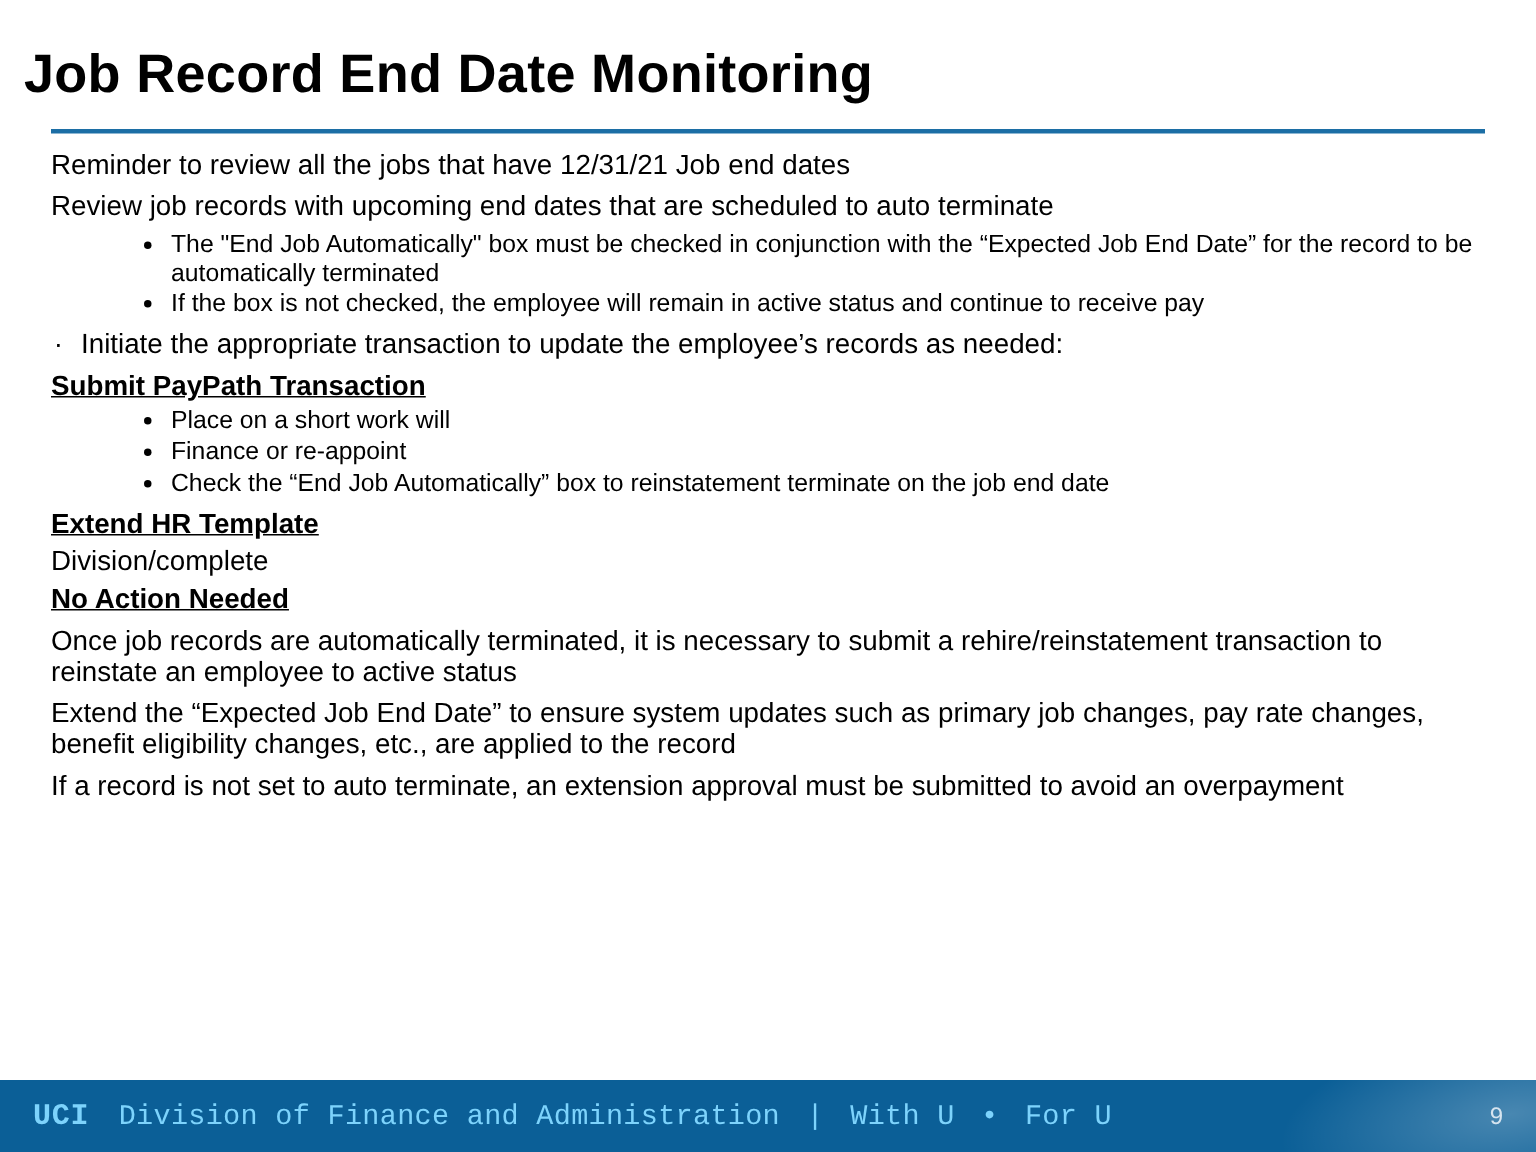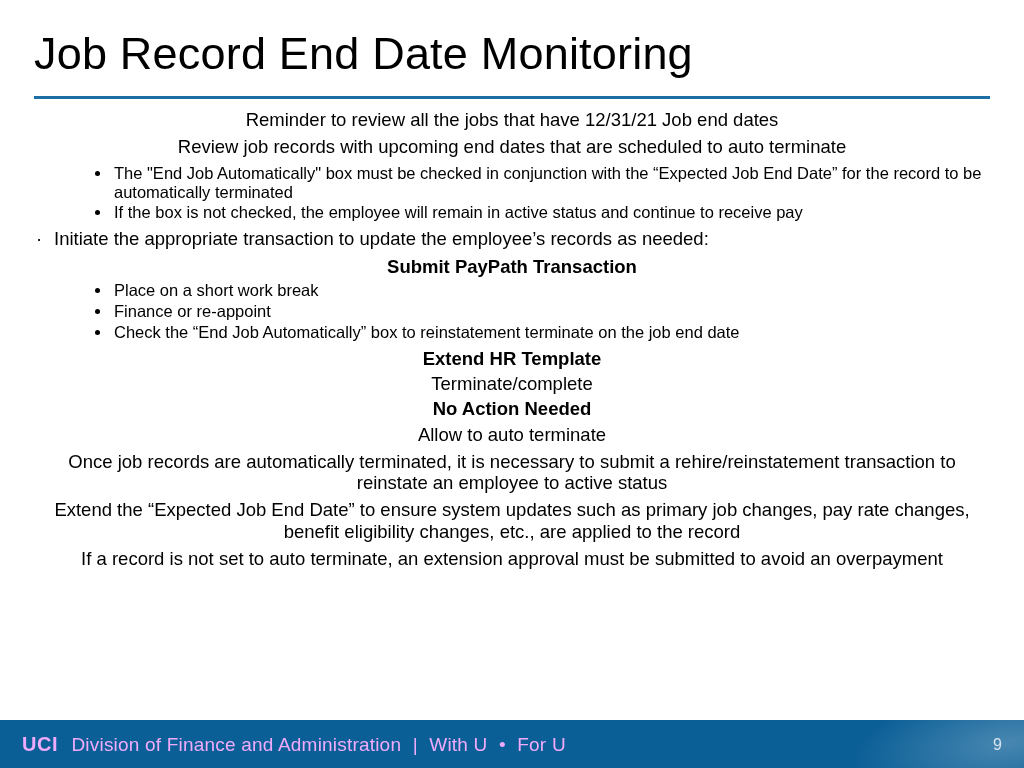--- a/index.html
+++ b/index.html
@@ -1,27 +1,27 @@
 <!DOCTYPE html>
 <html><head>
 <meta charset="utf-8">
 <style>
   * { margin: 0; padding: 0; box-sizing: border-box; }
   html, body { width: 1024px; height: 768px; font-family: Arial, Helvetica, sans-serif; background: #ffffff; color: #000; }
   .slide { width: 1024px; height: 768px; position: relative; }
-  .title { font-size: 45px; font-weight: 400; padding: 28px 34px 10px 34px; letter-spacing: 0.2px; }
+  .title { font-size: 36px; font-weight: 700; padding: 28px 34px 10px 16px; letter-spacing: 0.2px; }
   .rule { border: none; border-top: 3px solid #1c6ea5; margin: 6px 34px 10px 34px; }
   .content { padding: 0 34px; font-size: 18.5px; line-height: 1.15; }
-  .content p { margin: 6px 0; text-align: center; }
+  .content p { margin: 6px 0; }
   .content p.tight { margin: 4px 0; }
-  .bold { font-weight: 700; }
+  .bold { font-weight: 700; text-decoration: underline; }
   ul.sub { list-style: disc; margin: 2px 0 6px 78px; font-size: 16.5px; line-height: 1.15; }
   ul.sub li { margin: 2px 0; padding-left: 2px; }
   .footer { position: absolute; left: 0; right: 0; bottom: 0; height: 48px; background: #0b5f97; display: flex; align-items: center; padding: 0 22px; }
-  .footer-text { color: #f0abfc; font-size: 19px; font-weight: 300; letter-spacing: 0.2px; }
+  .footer-text { color: #7dd3fc; font-size: 19px; font-weight: 300; letter-spacing: 0.2px; font-family: Liberation Mono, monospace; }
   .footer-text .uci { font-weight: 800; letter-spacing: 0.5px; margin-right: 8px; font-size: 20px; }
   .footer-text .pipe { margin: 0 6px; }
   .footer-text .dot { margin: 0 6px; }
   .page-num { position: absolute; right: 22px; bottom: 14px; font-size: 16px; color: #d6e4ef; }
   .swoosh { position: absolute; right: 0; bottom: 0; width: 180px; height: 48px; overflow: hidden; pointer-events: none; }
   .swoosh::before { content: ""; position: absolute; right: -60px; bottom: -30px; width: 260px; height: 120px; background: radial-gradient(ellipse at 70% 60%, rgba(255,255,255,0.25), rgba(255,255,255,0) 60%); transform: rotate(-8deg); }
   .lead-bullet { display: flex; align-items: flex-start; margin: 6px 0; }
   .lead-bullet .b { width: 10px; text-align: center; margin-right: 10px; font-size: 18.5px; line-height: 1.15; }
   .lead-bullet .t { flex: 1; }
 </style>
@@ -37,28 +37,27 @@
     <ul class="sub">
       <li>The "End Job Automatically" box must be checked in conjunction with the “Expected Job End Date” for the record to be automatically terminated</li>
       <li>If the box is not checked, the employee will remain in active status and continue to receive pay</li>
     </ul>
     <div class="lead-bullet">
       <span class="b">·</span>
       <span class="t">Initiate the appropriate transaction to update the employee’s records as needed:</span>
     </div>
     <p class="bold tight">Submit PayPath Transaction</p>
     <ul class="sub">
-      <li>Place on a short work break</li>
+      <li>Place on a short work will</li>
       <li>Finance or re-appoint</li>
       <li>Check the “End Job Automatically” box to reinstatement terminate on the job end date</li>
     </ul>
     <p class="bold tight">Extend HR Template</p>
-    <p class="tight">Terminate/complete</p>
+    <p class="tight">Division/complete</p>
     <p class="bold tight">No Action Needed</p>
-    <p class="tight">Allow to auto terminate</p>
     <p>Once job records are automatically terminated, it is necessary to submit a rehire/reinstatement transaction to reinstate an employee to active status</p>
     <p>Extend the “Expected Job End Date” to ensure system updates such as primary job changes, pay rate changes, benefit eligibility changes, etc., are applied to the record</p>
     <p>If a record is not set to auto terminate, an extension approval must be submitted to avoid an overpayment</p>
   </div>
 
   <div class="footer">
     <div class="footer-text">
       <span class="uci">UCI</span>
       <span>Division of Finance and Administration</span>
       <span class="pipe">|</span>

